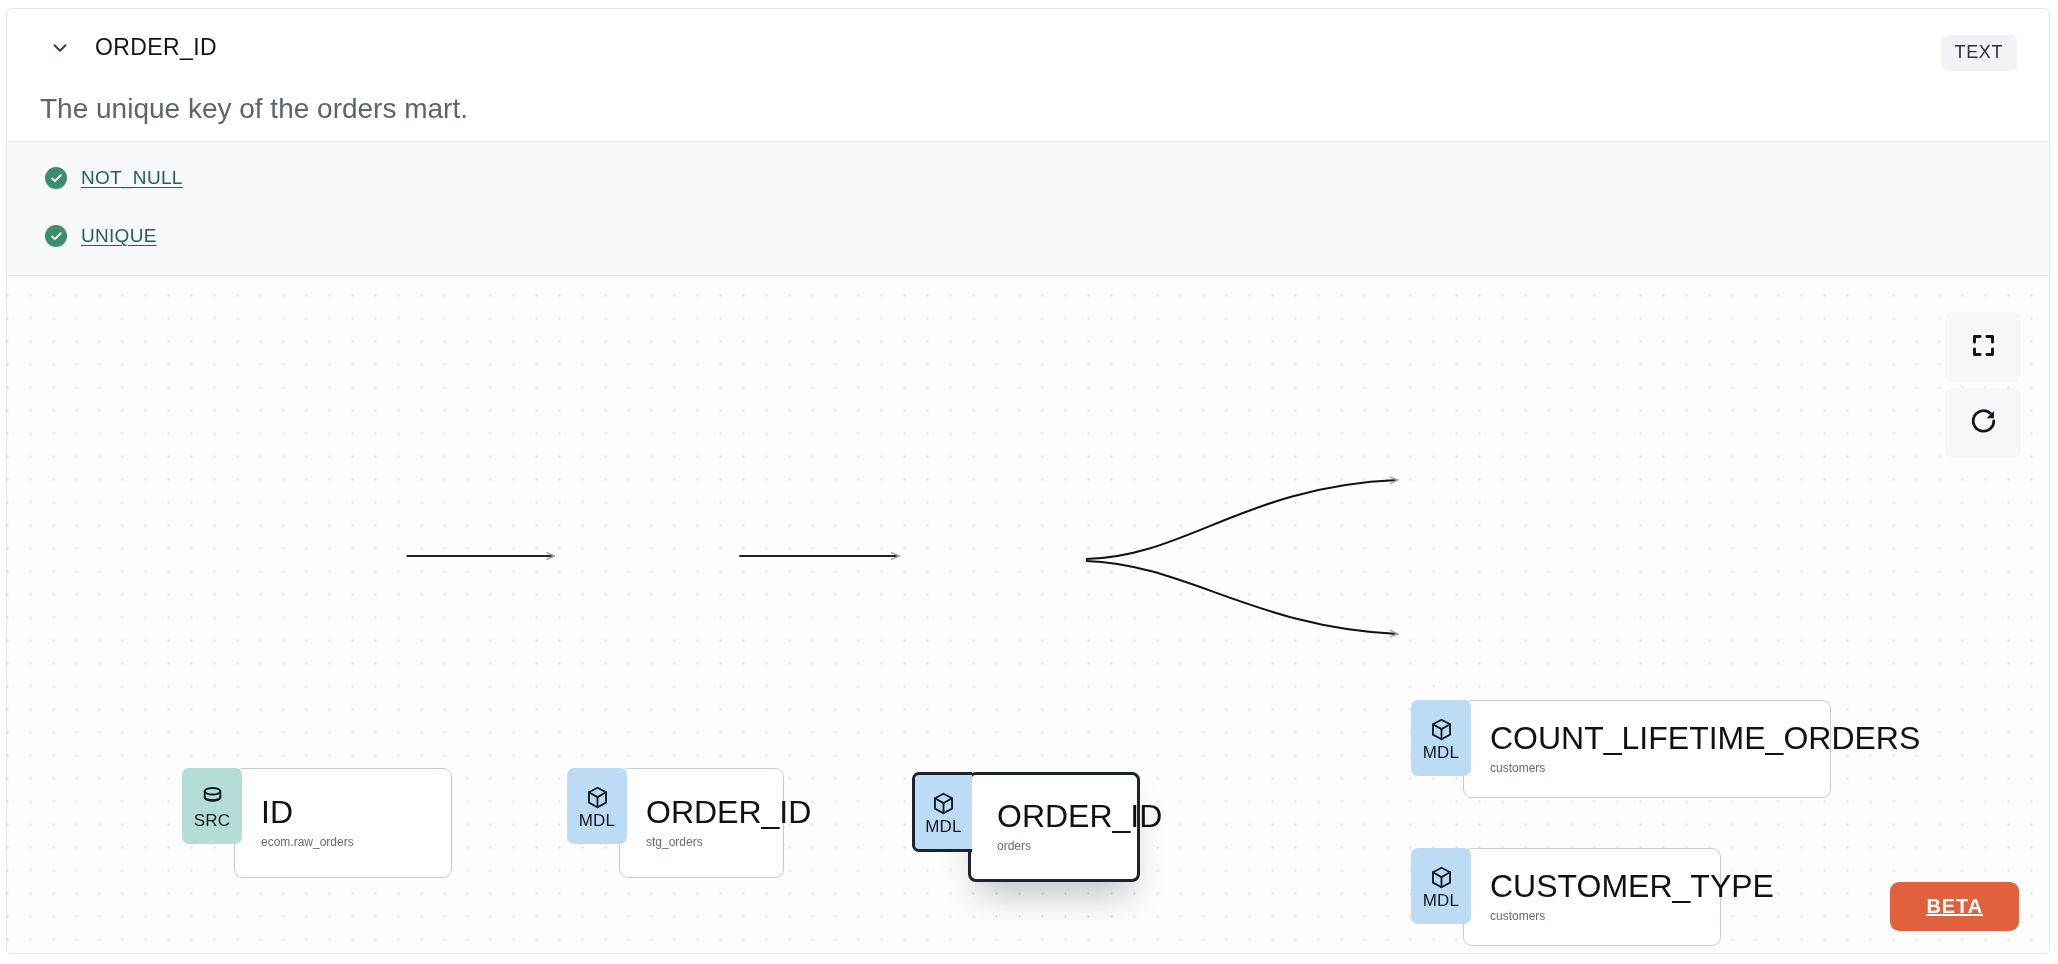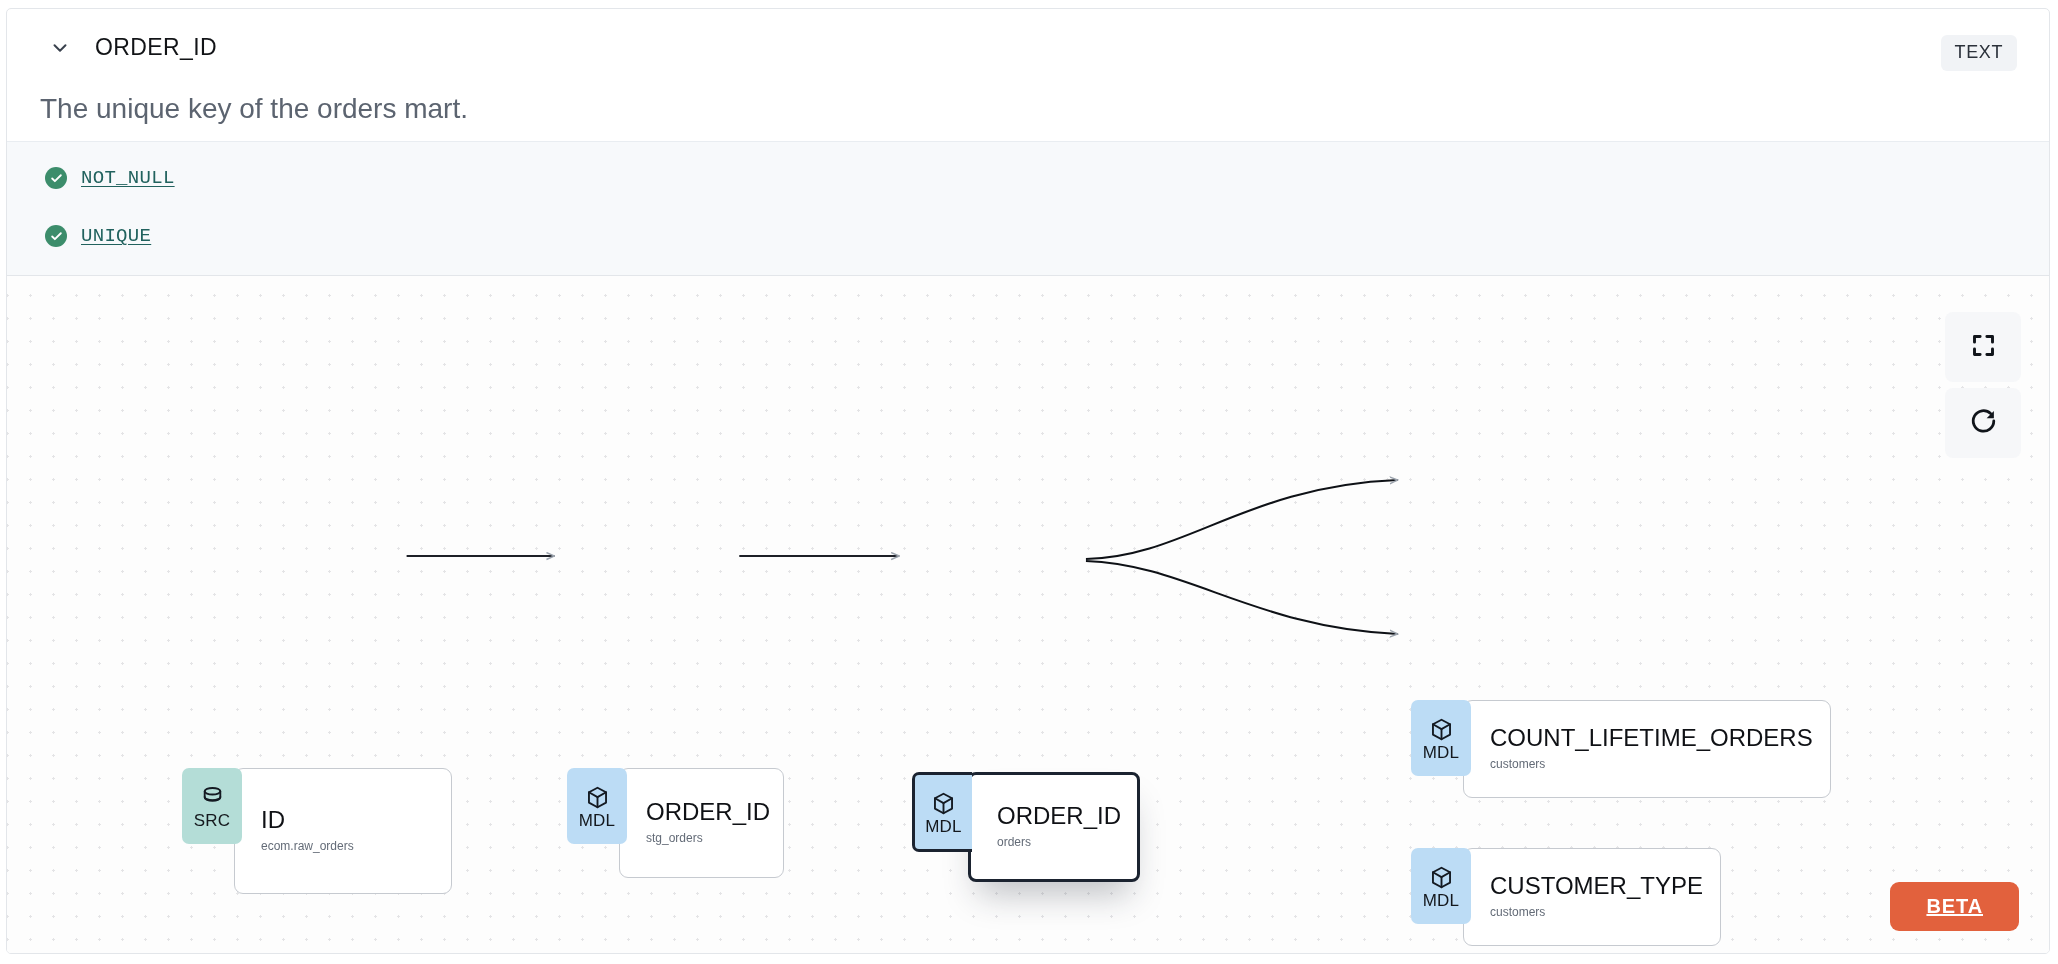--- a/index.html
+++ b/index.html
@@ -84,21 +84,20 @@
     border-top: 1px solid #e9edf1;
     border-bottom: 1px solid #e3e6ea;
     box-sizing: border-box;
   }
   .test-row {
     position: absolute;
     left: 38px;
     display: flex;
     align-items: center;
     gap: 14px;
-    font-family: Liberation Mono, monospace;
   }
   .test-row.r0 { top: 25px; }
   .test-row.r1 { top: 83px; }
   .check-icon {
     width: 22px; height: 22px;
     border-radius: 50%;
     background: #3c8d6b;
     display: flex; align-items: center; justify-content: center;
     flex: 0 0 auto;
   }
@@ -166,21 +165,21 @@
     border: 1px solid #c6cad0;
     border-radius: 9px;
     box-sizing: border-box;
     padding: 14px 22px 16px 26px;
     z-index: 1;
     display: flex;
     flex-direction: column;
     justify-content: center;
   }
   .node-name {
-    font-size: 24px;
+    font-size: 32px;
     color: #0f1115;
     line-height: 1.18;
     white-space: nowrap;
   }
   .node-sub {
     font-size: 12px;
     color: #636b77;
     line-height: 1.25;
     margin-top: 4px;
     white-space: nowrap;
@@ -195,21 +194,21 @@
   }
   .node.selected .node-card {
     border: 3px solid #1b2330;
     border-radius: 8px;
     box-shadow: 0 22px 34px -10px rgba(30,35,50,0.28);
     margin-left: -4px;
   }
 
   
   #node-src      { left: 175px; top: 492px; }
-  #node-src .node-card      { width: 218px; height: 126px; }
+  #node-src .node-card      { width: 218px; height: 110px; }
   #node-stg      { left: 560px; top: 492px; }
   #node-stg .node-card      { width: 165px; height: 110px; }
   #node-orders   { left: 905px; top: 496px; }
   #node-orders .node-card   { width: 172px; height: 110px; }
   #node-count    { left: 1404px; top: 424px; }
   #node-count .node-card    { width: 368px; height: 98px; }
   #node-custtype { left: 1404px; top: 572px; }
   #node-custtype .node-card { width: 258px; height: 98px; }
 
   

